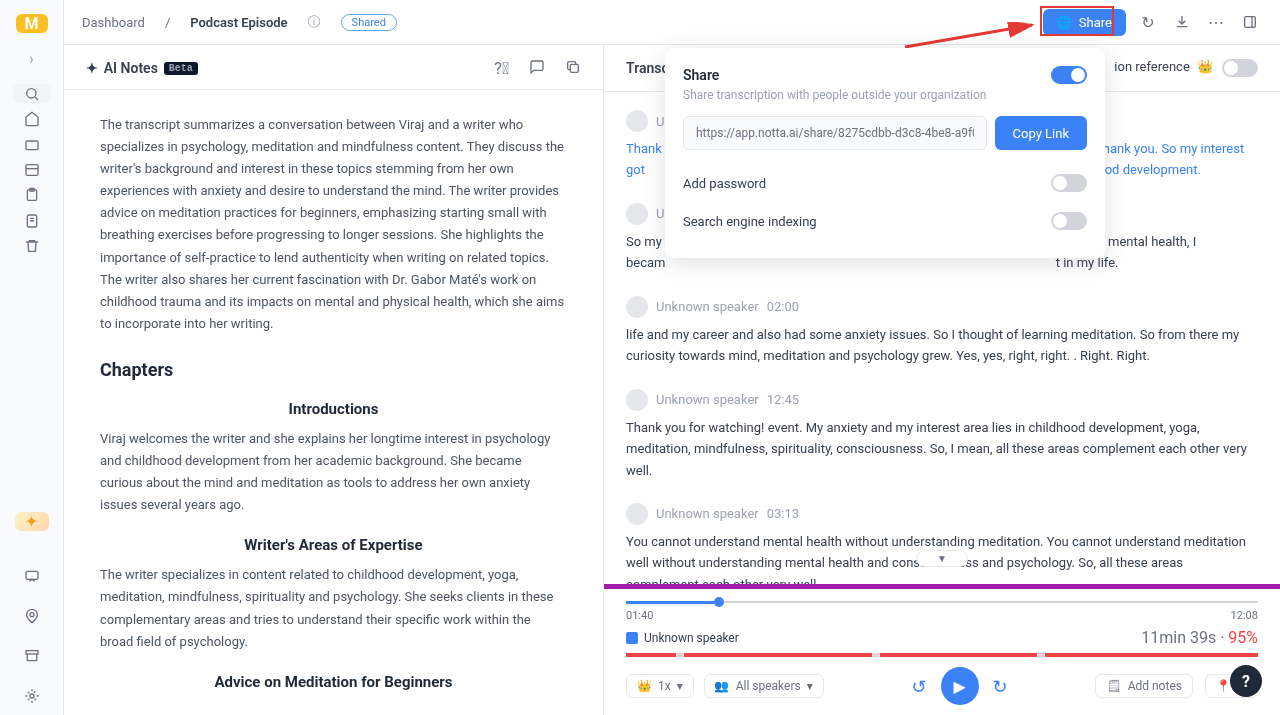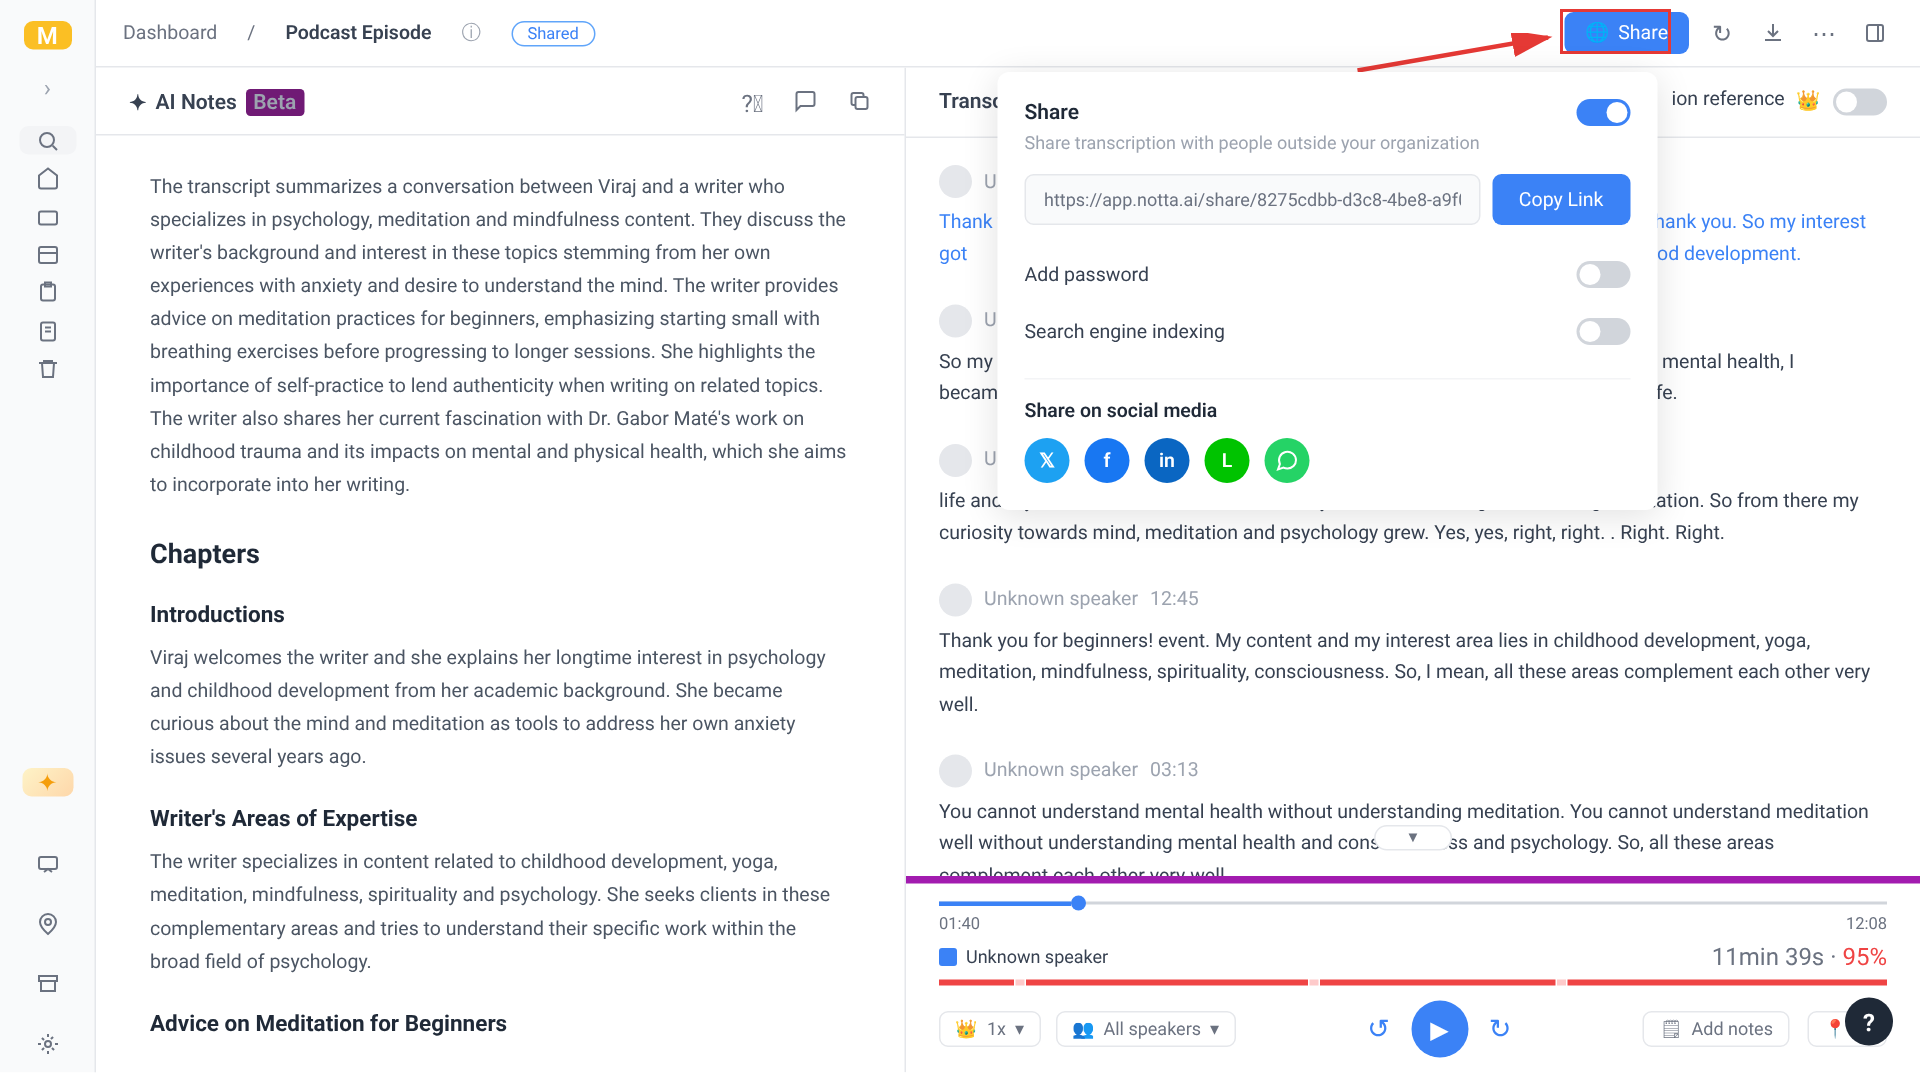--- a/index.html
+++ b/index.html
@@ -18,26 +18,26 @@
 .shared-badge { padding: 1px 10px; border: 1px solid #60a5fa; border-radius: 12px; color: #3b82f6; font-size: 11px; }
 .header-actions { display: flex; align-items: center; gap: 10px; }
 .share-btn { background: #3b82f6; color: #fff; border: none; padding: 6px 14px; border-radius: 6px; display: flex; align-items: center; gap: 6px; font-size: 13px; cursor: pointer; }
 .icon-btn { width: 24px; height: 24px; display: flex; align-items: center; justify-content: center; color: #6b7280; cursor: pointer; }
 .highlight-box { position: absolute; top: 6px; left: 1040px; width: 74px; height: 30px; border: 2px solid #e53935; z-index: 5; }
 .arrow-annot { position: absolute; top: 22px; left: 900px; width: 140px; height: 30px; z-index: 4; }
 .content { flex: 1; display: flex; overflow: hidden; }
 .left-panel { width: 540px; border-right: 1px solid #e5e7eb; overflow-y: auto; padding: 0; }
 .tabs { display: flex; align-items: center; padding: 14px 22px 0; justify-content: space-between; border-bottom: 1px solid #e5e7eb; }
 .tab-label { display: flex; align-items: center; gap: 6px; font-size: 14px; font-weight: 600; color: #374151; padding-bottom: 12px; }
-.beta-badge { background: #701a75; color: #9ca3af; font-size: 14px; padding: 1px 5px; border-radius: 3px; }
+.beta-badge { background: #0f172a; color: #9ca3af; font-size: 10px; padding: 1px 5px; border-radius: 3px; font-family: Liberation Mono, monospace; }
 .tab-icons { display: flex; gap: 20px; color: #6b7280; padding-bottom: 10px; }
 .notes-body { padding: 24px 36px; }
 .notes-body h2 { font-size: 20px; font-weight: 700; color: #1f2937; margin-bottom: 14px; }
 .notes-body h3 { font-size: 18px; font-weight: 700; color: #1f2937; margin: 24px 0 14px; }
-.notes-body h4 { font-size: 15px; font-weight: 700; color: #1f2937; margin: 20px 0 10px; }
+.notes-body h4 { font-size: 15px; font-weight: 700; color: #1f2937; margin: 20px 0 10px; text-align: center; }
 .notes-body p { font-size: 13px; line-height: 1.7; color: #4b5563; margin-bottom: 10px; }
 .right-panel { flex: 1; display: flex; flex-direction: column; position: relative; }
 .transcript-header { display: flex; align-items: center; justify-content: space-between; padding: 14px 22px; border-bottom: 1px solid #e5e7eb; }
 .transcript-title { font-size: 14px; font-weight: 600; color: #374151; }
 .ref-toggle { display: flex; gap: 8px; font-size: 13px; color: #374151; }
 .toggle { width: 36px; height: 18px; background: #d1d5db; border-radius: 10px; position: relative; cursor: pointer; }
 .toggle::after { content: ''; position: absolute; width: 14px; height: 14px; background: #fff; border-radius: 50%; top: 2px; left: 2px; }
 .toggle.on { background: #3b82f6; }
 .toggle.on::after { left: 20px; }
 .transcript-body { flex: 1; overflow-y: auto; padding: 18px 22px; }
@@ -255,21 +255,21 @@
               <span class="timestamp">02:00</span>
             </div>
           <div class="utt-text">life and my career and also had some anxiety issues. So I thought of learning meditation. So from there my curiosity towards mind, meditation and psychology grew. Yes, yes, right, right. . Right. Right.</div>
         </div>
         <div class="utterance">
           <div class="utt-head">
               <div class="avatar"></div>
               <span class="speaker">Unknown speaker</span>
               <span class="timestamp">12:45</span>
             </div>
-          <div class="utt-text">Thank you for beginners! event. My content and my interest area lies in childhood development, yoga, meditation, mindfulness, spirituality, consciousness. So, I mean, all these areas complement each other very well.</div>
+          <div class="utt-text">Thank you for watching! event. My anxiety and my interest area lies in childhood development, yoga, meditation, mindfulness, spirituality, consciousness. So, I mean, all these areas complement each other very well.</div>
         </div>
         <div class="utterance">
           <div class="utt-head">
               <div class="avatar"></div>
               <span class="speaker">Unknown speaker</span>
               <span class="timestamp">03:13</span>
             </div>
           <div class="utt-text">You cannot understand mental health without understanding meditation. You cannot understand meditation well without understanding mental health and consciousness and psychology. So, all these areas complement each other very well.</div>
         </div>
       </div>
@@ -347,34 +347,20 @@
     <button class="copy-btn">Copy Link</button>
   </div>
   <div class="opt-row">
     <span>Add password</span>
     <div class="toggle"></div>
   </div>
   <div class="opt-row">
     <span>Search engine indexing</span>
     <div class="toggle"></div>
   </div>
-  <div class="social-section">
-    <div class="social-title">Share on social media</div>
-    <div class="social-icons">
-      <div class="social-icon twitter">𝕏</div>
-      <div class="social-icon facebook">f</div>
-      <div class="social-icon linkedin">in</div>
-      <div class="social-icon line">L</div>
-      <div class="social-icon whatsapp">
-          <svg width="16" height="16" viewBox="0 0 24 24" fill="none" stroke="#fff" stroke-width="2">
-            <path d="M21 11.5a8.38 8.38 0 0 1-8.5 8.5 8.5 8.5 0 0 1-4-.9L3 21l1.9-5.5A8.5 8.5 0 1 1 21 11.5z"></path>
-          </svg>
-        </div>
-    </div>
-  </div>
 </div>
 
 <div class="highlight-box"></div>
 <svg class="arrow-annot" viewBox="0 0 140 30">
     <defs>
       <marker id="ah" markerWidth="10" markerHeight="10" refX="8" refY="3" orient="auto">
         <polygon points="0 0, 9 3, 0 6" fill="#e53935"></polygon>
       </marker>
     </defs>
     <line x1="5" y1="25" x2="132" y2="3" stroke="#e53935" stroke-width="3" marker-end="url(#ah)"></line>

